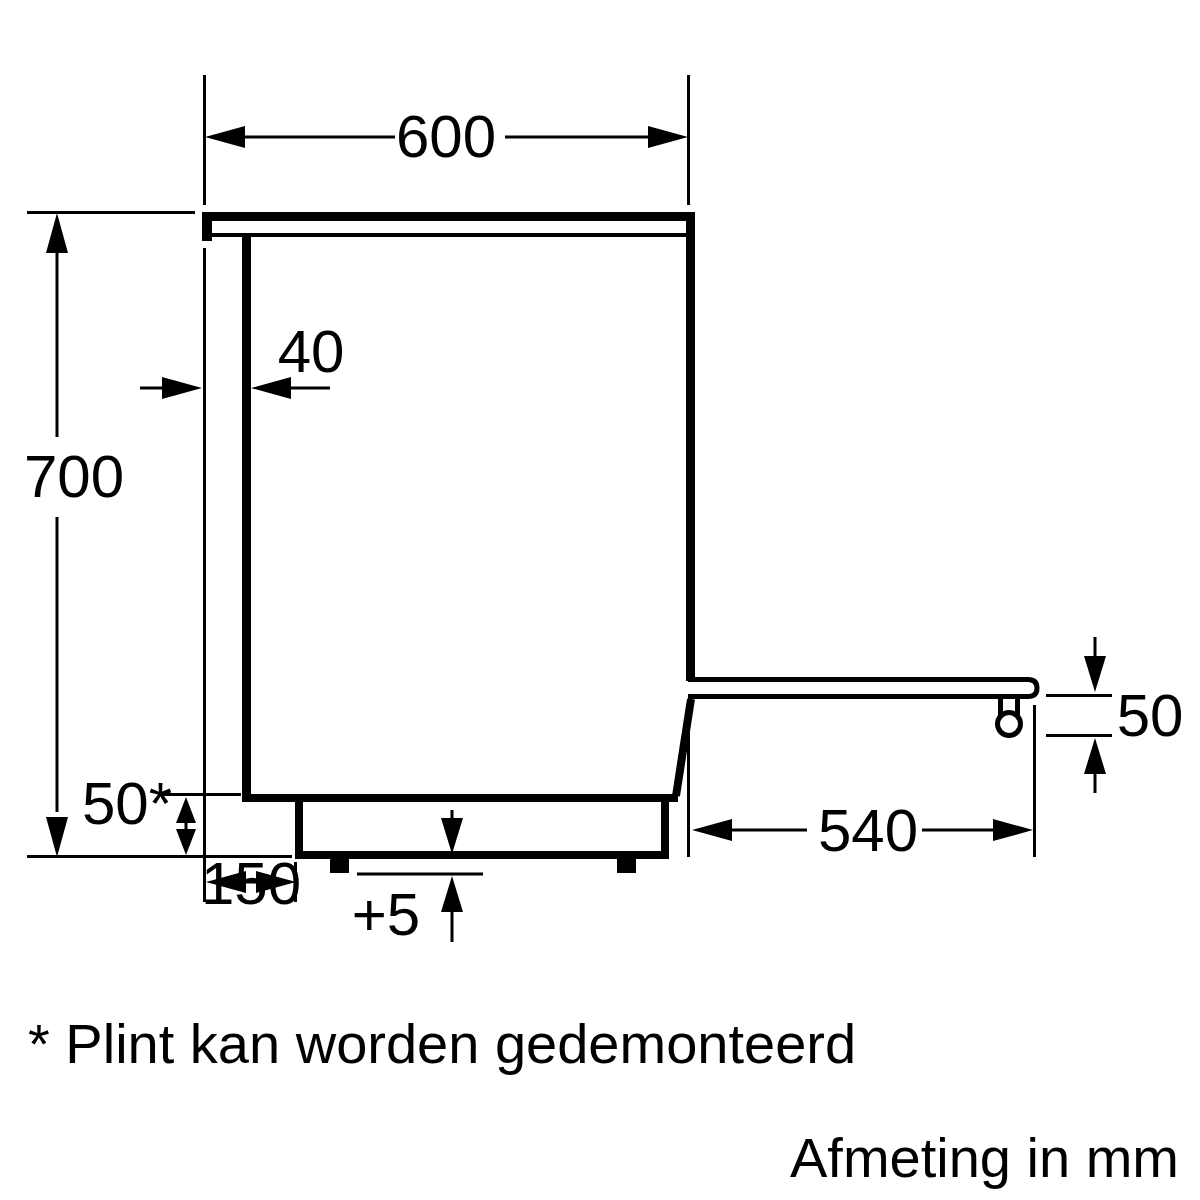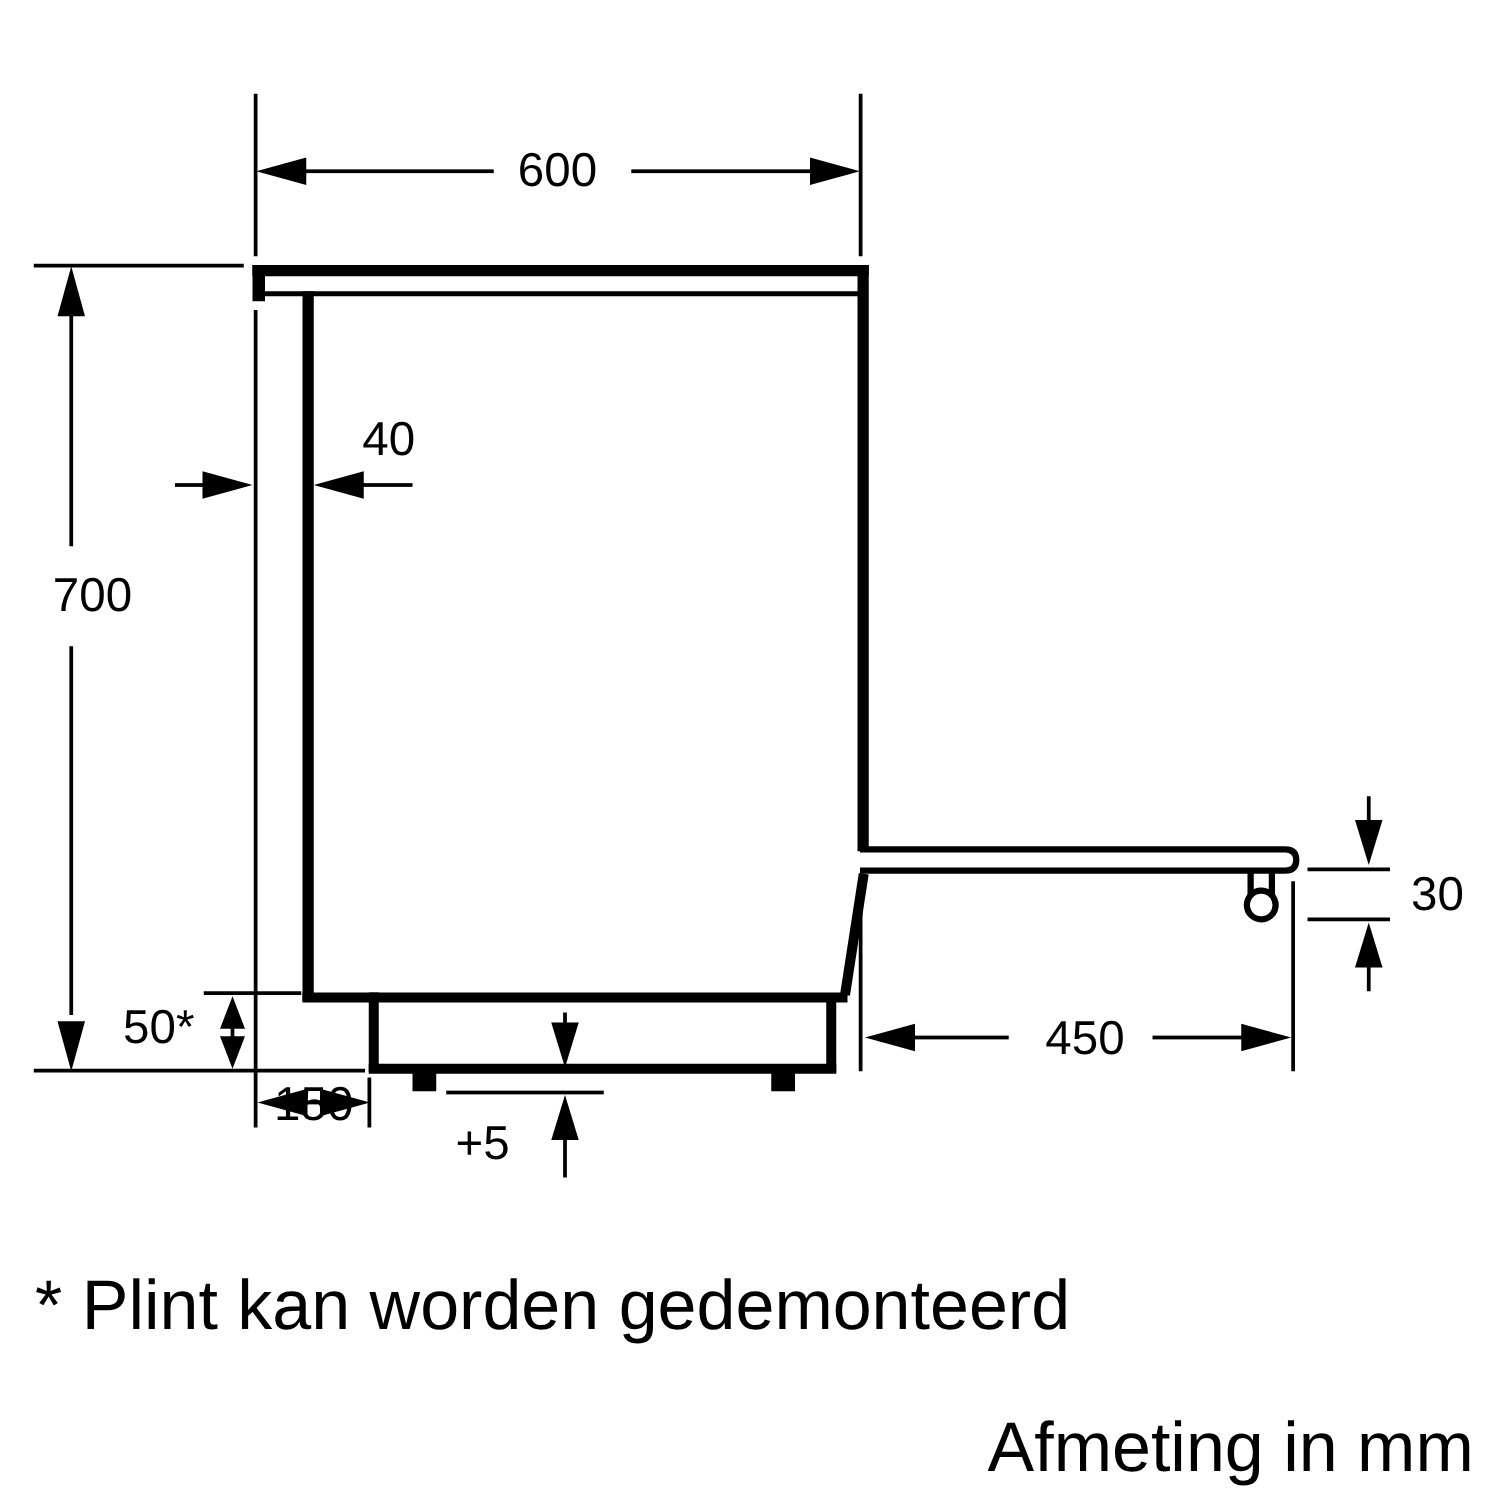--- a/index.html
+++ b/index.html
@@ -8,21 +8,21 @@
     position:relative;
     width:1200px; height:1200px;
     background:var(--bg);
     font-family:"Liberation Sans", sans-serif;
     overflow:hidden;
   }
   .diagram-svg { position:absolute; left:0; top:0; color:var(--line); }
   .lbl {
     position:absolute;
     transform:translate(-50%,-50%);
-    font-size:38px;
+    font-size:60px;
     line-height:1;
     color:var(--text);
     white-space:nowrap;
   }
   .note {
     position:absolute;
     font-size:56px;
     line-height:64px;
     color:var(--text);
     white-space:nowrap;
@@ -105,22 +105,22 @@
 
     <rect x="1093.5" y="637" width="3" height="25" fill="currentColor"></rect>
     <polygon points="1095,692 1084,656 1106,656" fill="currentColor"></polygon>
     <polygon points="1095,738 1084,774 1106,774" fill="currentColor"></polygon>
     <rect x="1093.5" y="768" width="3" height="25" fill="currentColor"></rect>
   </svg>
 
   <div class="lbl" style="left:446px; top:137px;">600</div>
   <div class="lbl" style="left:74px;  top:477px;">700</div>
   <div class="lbl" style="left:311px; top:352px;">40</div>
-  <div class="lbl" style="left:127px; top:822px;">50*</div>
+  <div class="lbl" style="left:127px; top:804px;">50*</div>
   <div class="lbl" style="left:251px; top:884px;">150</div>
   <div class="lbl" style="left:386px; top:915px;">+5</div>
-  <div class="lbl" style="left:868px; top:831px;">450</div>
-  <div class="lbl" style="left:1150px; top:716px;">30</div>
+  <div class="lbl" style="left:868px; top:831px;">540</div>
+  <div class="lbl" style="left:1150px; top:716px;">50</div>
 
   <div class="note" style="left:28px; top:1012px;">* Plint kan worden gedemonteerd</div>
   <div class="note" style="left:790px; top:1126px;">Afmeting in mm</div>
 
 </div>
 
 </body></html>

